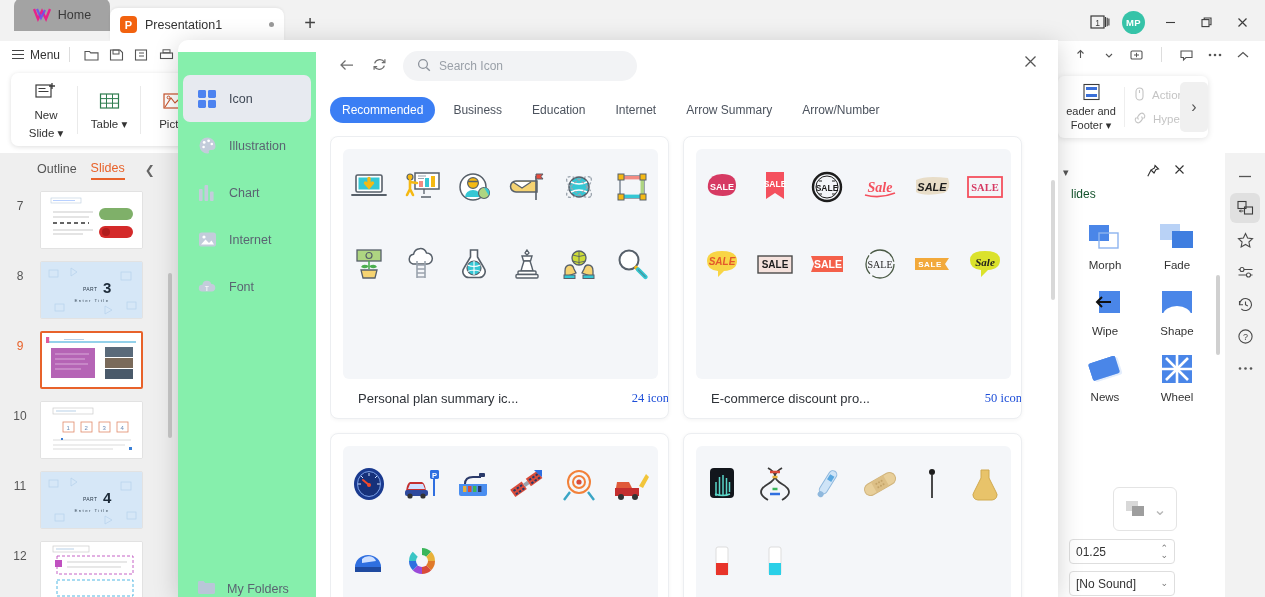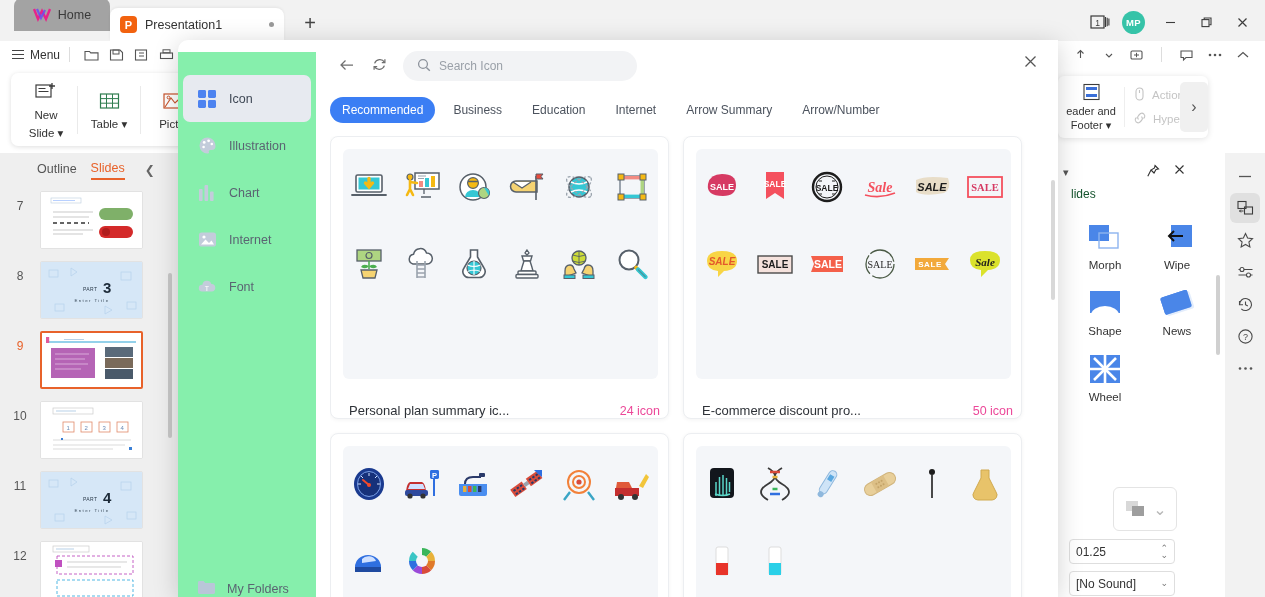--- a/index.html
+++ b/index.html
@@ -229,25 +229,25 @@
     border-radius: 8px; box-shadow: 0 1px 4px rgba(0,0,0,.05);
     overflow: hidden; position: relative;
   }
   .pack-inner {
     margin: 12px; width: 315px; height: 230px; background: #f4f6f9;
     border-radius: 6px; display: grid;
     grid-template-columns: repeat(6,1fr); grid-template-rows: repeat(3,1fr);
     place-items: center;
   }
   .pack-foot {
-    position: absolute; left: 4px; bottom: 0; width: 339px; height: 40px;
-    display: flex; align-items: flex-end; padding: 0 14px;
+    position: absolute; left: 13px; bottom: 0; width: 339px; height: 40px;
+    display: flex; align-items: center; padding: 0 14px;
     font-size: 13px; color: #2e3238;
   }
-  .pack-foot .cnt { margin-left: auto; font-size: 12.5px; color: #ec4899; }
+  .pack-foot .cnt { margin-left: auto; font-size: 12.5px; color: #1d4ed8; font-family: Liberation Serif, serif; }
   .cell { width: 46px; height: 46px; display: flex; align-items: center; justify-content: center; }
   .modal-scroll {
     position: absolute; right: 3px; top: 140px; width: 4px; height: 120px;
     background: #d8d8d8; border-radius: 2px;
   }
 </style>
 </head>
 <body>
 
 <div id="app">
@@ -557,20 +557,29 @@
     <div class="rp-body">
       <div class="trans-grid">
         <div class="trans-item">
           <span class="tr-sq">
             <svg width="44" height="34" viewBox="0 0 44 34">
               <rect x="6" y="4" width="20" height="16" fill="#4a86e8"></rect>
               <rect x="16" y="12" width="19" height="15" fill="none" stroke="#8db4ef" stroke-width="1.4"></rect>
             </svg>
           </span>
           <span>Morph</span>
+        </div>
+        <div class="trans-item">
+          <span class="tr-sq">
+            <svg width="44" height="34" viewBox="0 0 44 34">
+              <rect x="5" y="3" width="20" height="16" fill="#b9d2f6"></rect>
+              <rect x="17" y="10" width="21" height="17" fill="#3f7ee0"></rect>
+            </svg>
+          </span>
+          <span>Fade</span>
         </div>
         <div class="trans-item">
           <span class="tr-sq">
             <svg width="44" height="34" viewBox="0 0 44 34">
               <rect x="7" y="4" width="30" height="22" fill="#4a86e8"></rect>
               <rect x="7" y="4" width="9" height="22" fill="#fff"></rect>
               <path d="M28 15 H14 M19 10 L14 15 L19 20" stroke="#111" stroke-width="2" fill="none"></path>
             </svg>
           </span>
           <span>Wipe</span>

